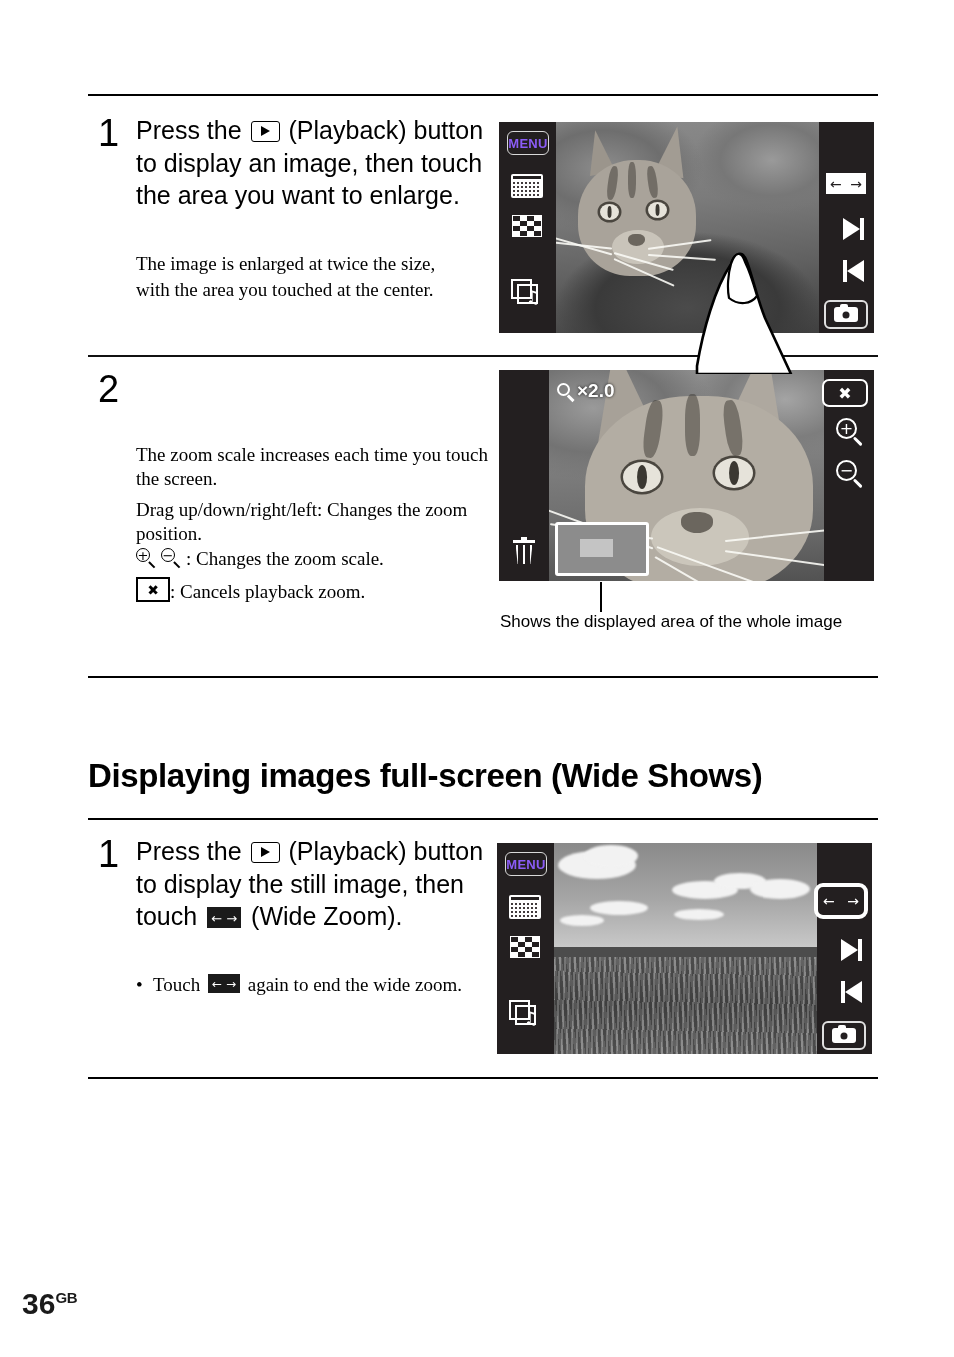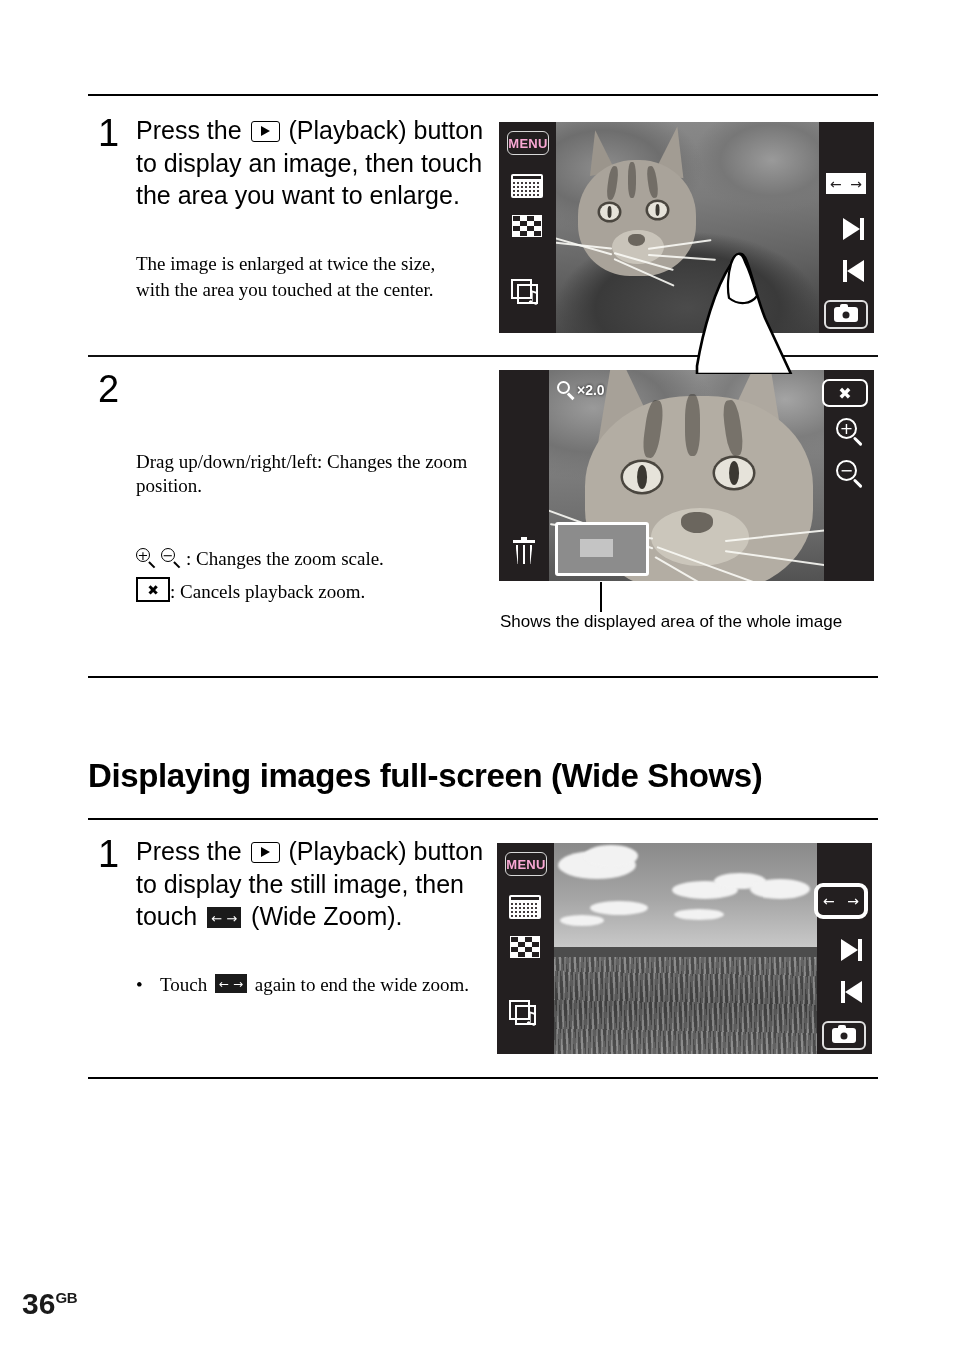--- a/index.html
+++ b/index.html
@@ -283,21 +283,21 @@
       repeating-linear-gradient(92deg, rgba(255,255,255,.16) 0 2px, rgba(0,0,0,.18) 2px 5px),
       repeating-linear-gradient(80deg, rgba(255,255,255,.10) 0 3px, rgba(0,0,0,.12) 3px 7px),
       linear-gradient(180deg, #6a6a6a 0%, #565656 50%, #6d6d6d 100%);
   }
 
   
   .btn-menu {
     position: absolute;
     border: 1.6px solid #d8d8d8;
     border-radius: 6px;
-    color: #f9a8d4;
+    color: #8b5cf6;
     font-family: "Liberation Sans", sans-serif;
     font-weight: bold;
     display: flex;
     align-items: center;
     justify-content: center;
     letter-spacing: .3px;
     z-index: 6;
     text-align: center;
   }
   .s-icon {
@@ -489,21 +489,21 @@
   }
 
   .zoom-indicator {
     position: absolute;
     z-index: 7;
     display: flex;
     align-items: center;
     color: #fff;
     font-family: "Liberation Sans", sans-serif;
     font-weight: bold;
-    font-size: 14px;
+    font-size: 19px;
     text-shadow: 0 0 3px rgba(0,0,0,.9);
   }
   .zoom-indicator .mg {
     position: relative;
     width: 19px; height: 19px;
     margin-right: 1px;
   }
   .zoom-indicator .mg .c {
     position: absolute;
     left: 0; top: 1px;
@@ -658,20 +658,21 @@
       </svg>
     </div>
   </div>
 
   <div class="rule thin" style="top:355px; height:2px;"></div>
 
   <div class="step-num" style="left:98px; top:370px;">2</div>
 
 
   <div class="step-body" style="left:136px; top:443px; width:358px;">
+    <p>The zoom scale increases each time you touch the screen.</p>
     <p style="margin-top:7px;">Drag up/down/right/left: Changes the zoom position.</p>
   </div>
 
   <div class="bullet-row" style="left:136px; top:547px;">
     <span class="ico-magplus"><span class="sign">+</span></span><span class="ico-magminus"><span class="sign">−</span></span><span>: Changes the zoom scale.</span>
   </div>
 
   <div class="bullet-row" style="left:136px; top:577px;">
     <span class="ico-cancel"></span><span>: Cancels playback zoom.</span>
   </div>
@@ -755,21 +756,21 @@
     <span>(Playback) button to display the still image, then touch</span>
     <span class="ico-wide-inline">
       <span class="ar l">←</span>
       <span class="ar r">→</span>
     </span>
     <span>(Wide Zoom).</span>
   </div>
 
   <div class="bullet-row" style="left:136px; top:973px; width:340px;">
     <span style="position:absolute; left:0;">•</span>
-    <span style="display:inline-block; margin-left:24px;">
+    <span style="display:inline-block; margin-left:17px;">
       <span>Touch</span>
       <span class="ico-wide-inline" style="width:30px; height:17px; vertical-align:-2px;">
         <span class="ar l" style="font-size:12px;">←</span>
         <span class="ar r" style="font-size:12px;">→</span>
       </span>
       <span>again to end the wide zoom.</span>
     </span>
   </div>
 
   <div class="screen" style="left:497px; top:843px; width:375px; height:211px;">

